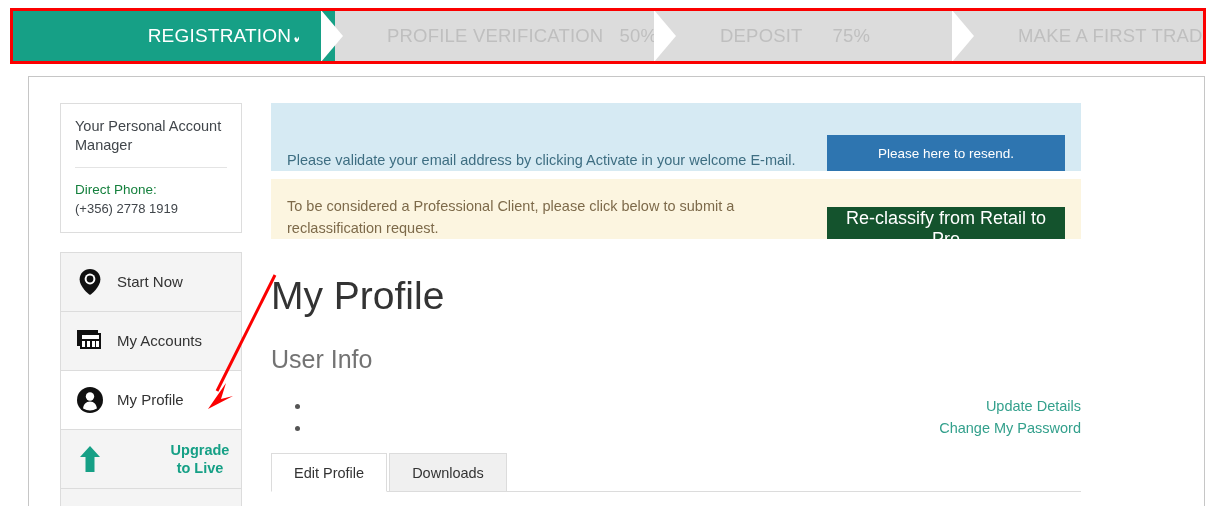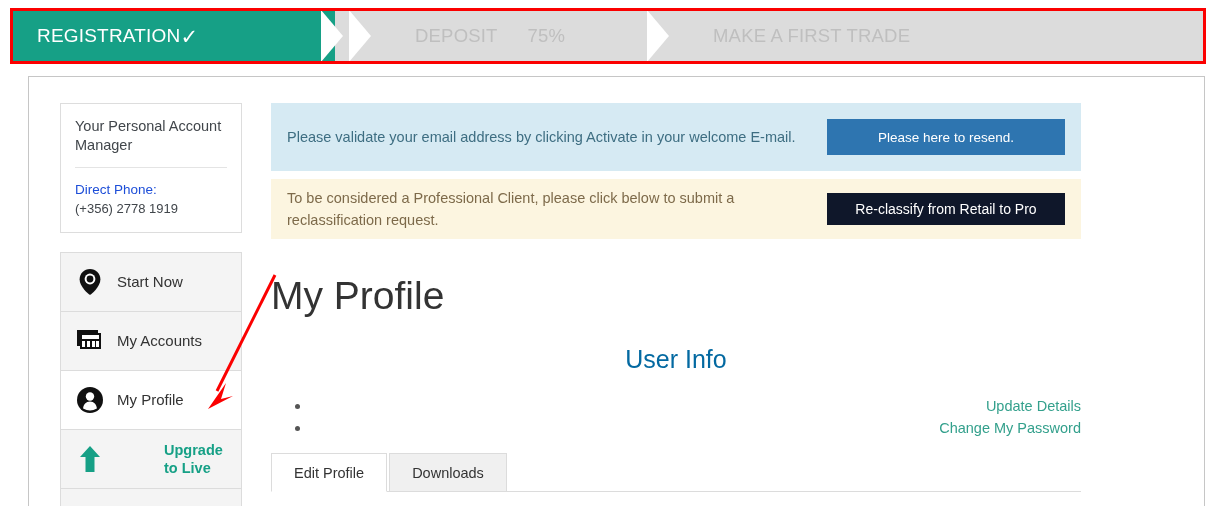--- a/index.html
+++ b/index.html
@@ -37,21 +37,21 @@
     font-size: 18.5px;
     letter-spacing: .2px;
     white-space: nowrap;
   }
   .step .step-label { margin-left: 24px; }
   .step .step-pct { margin-left: 16px; }
   .step.done {
     background: #16a086;
     color: #ffffff;
     flex: 0 0 322px;
-    justify-content: flex-start;
+    justify-content: flex-end;
     z-index: 3;
   }
   .step.done .step-label { font-size: 19px; }
   .step.done .check {
     margin-right: 26px;
     font-size: 21px;
     line-height: 1;
   }
   
   .chev {
@@ -105,21 +105,21 @@
   #account-manager .am-title {
     font-size: 14.5px;
     color: #41464b;
     line-height: 19px;
     padding-bottom: 12px;
     border-bottom: 1px solid #e4e4e4;
   }
   #account-manager .am-phone-label {
     margin-top: 12px;
     font-size: 13.5px;
-    color: #1d4ed8;
+    color: #15803d;
     line-height: 19px;
   }
   #account-manager .am-phone-value {
     font-size: 13px;
     color: #41464b;
     line-height: 19px;
   }
 
   #side-nav {
     margin-top: 19px;
@@ -137,39 +137,39 @@
     color: #333;
     background: #f4f4f4;
   }
   .nav-item.active { background: #ffffff; }
   .nav-item .nav-ico {
     width: 30px; height: 30px;
     margin-right: 12px;
     flex: 0 0 30px;
     display: flex; align-items: center; justify-content: center;
   }
-  .nav-item .nav-label { line-height: 18px; }
+  .nav-item .nav-label { line-height: 18px; text-align: center; }
   .nav-item.upgrade .nav-label {
     color: #16a086;
     font-weight: bold;
     font-size: 14.5px;
     max-width: 72px;
     margin-left: 47px;
   }
   .nav-item.partial { height: 18px; border-bottom: none; }
 
   
   #content {
     position: absolute;
     left: 242px; top: 26px;
     width: 810px;
   }
   .alert {
     display: flex;
-    align-items: center;
+    align-items: flex-end;
     justify-content: space-between;
     padding: 0 16px;
   }
   .alert .alert-text {
     font-size: 14.5px;
     line-height: 22px;
     max-width: 540px;
   }
   #alert-email {
     height: 68px;
@@ -187,39 +187,38 @@
     color: #ffffff;
     font-size: 13.5px;
     cursor: pointer;
     font-family: "Liberation Sans", sans-serif;
   }
   #resend-btn {
     background: #2e75b0;
     width: 238px; height: 36px;
   }
   #reclassify-btn {
-    background: #0f172a;
+    background: #14532d;
     width: 238px; height: 32px;
-    font-size: 14px;
+    font-size: 18px;
   }
 
   #page-title {
     margin-top: 35px;
     font-size: 39px;
     font-weight: normal;
     color: #333333;
     line-height: 44px;
   }
   #section-title {
     margin-top: 23px;
     font-size: 25px;
     font-weight: normal;
-    color: #0369a1;
+    color: #737373;
     line-height: 30px;
-    text-align: center;
   }
   #user-links {
     margin: 10px 0 0 0;
     padding-left: 40px;
     list-style: disc;
     text-align: right;
   }
   #user-links li {
     color: #555;
     line-height: 21px;
@@ -268,20 +267,24 @@
 
 <div id="steps-wrap">
   <div id="steps">
 
     <div class="step done">
       <span class="step-label">REGISTRATION</span>
       <span class="check">✓</span>
     </div>
     <div class="chev on-green"></div>
 
+    <div class="step s2">
+      <span class="step-label">PROFILE VERIFICATION</span>
+      <span class="step-pct">50%</span>
+    </div>
     <div class="chev"></div>
 
     <div class="step s3">
       <span class="step-label">DEPOSIT</span>
       <span class="step-pct">75%</span>
     </div>
     <div class="chev"></div>
 
     <div class="step s4">
       <span class="step-label">MAKE A FIRST TRADE</span>

